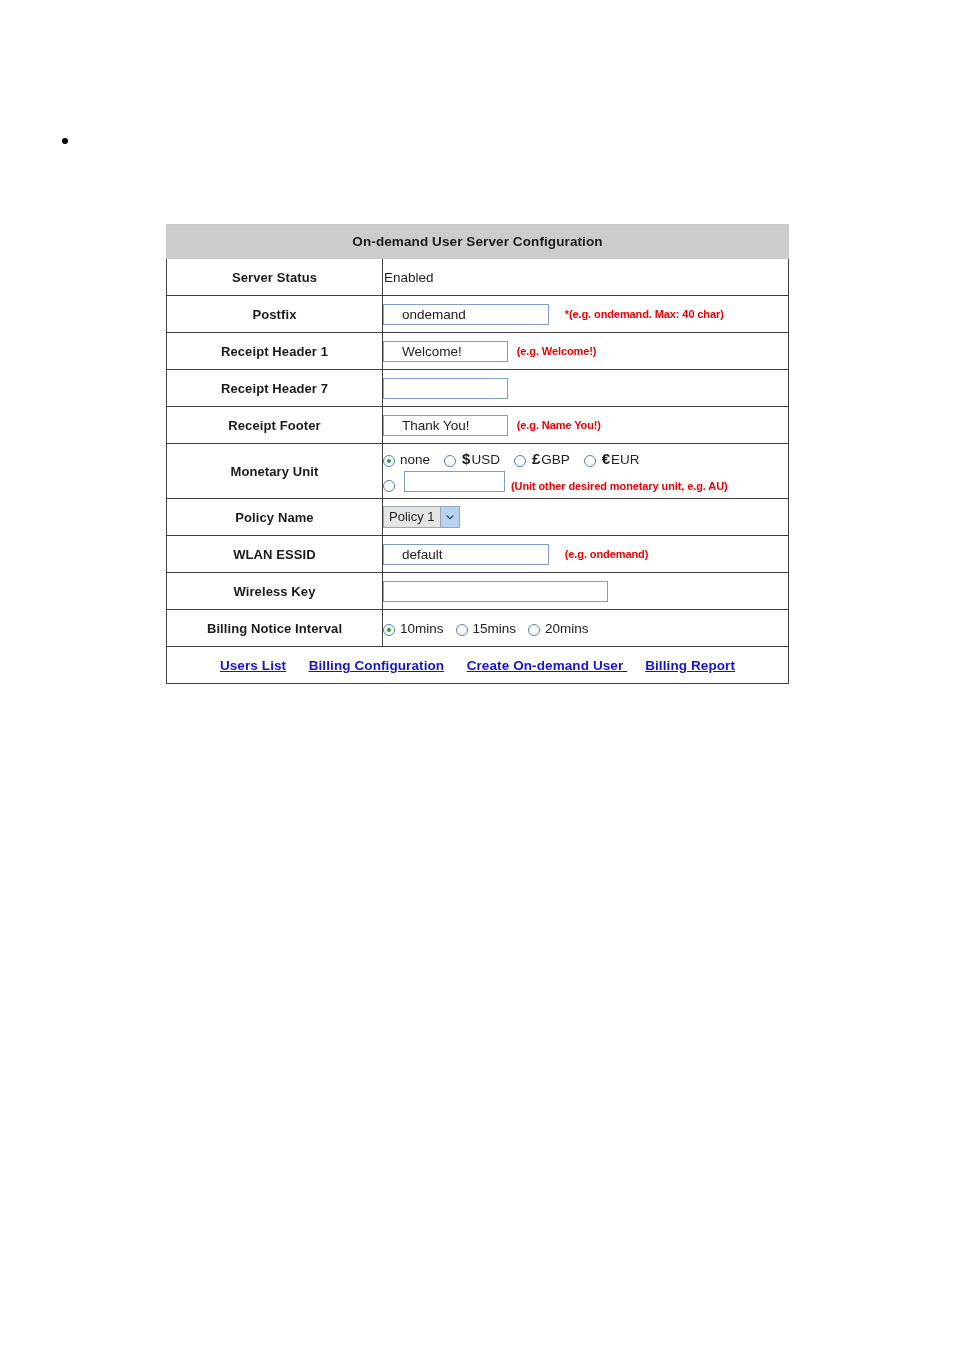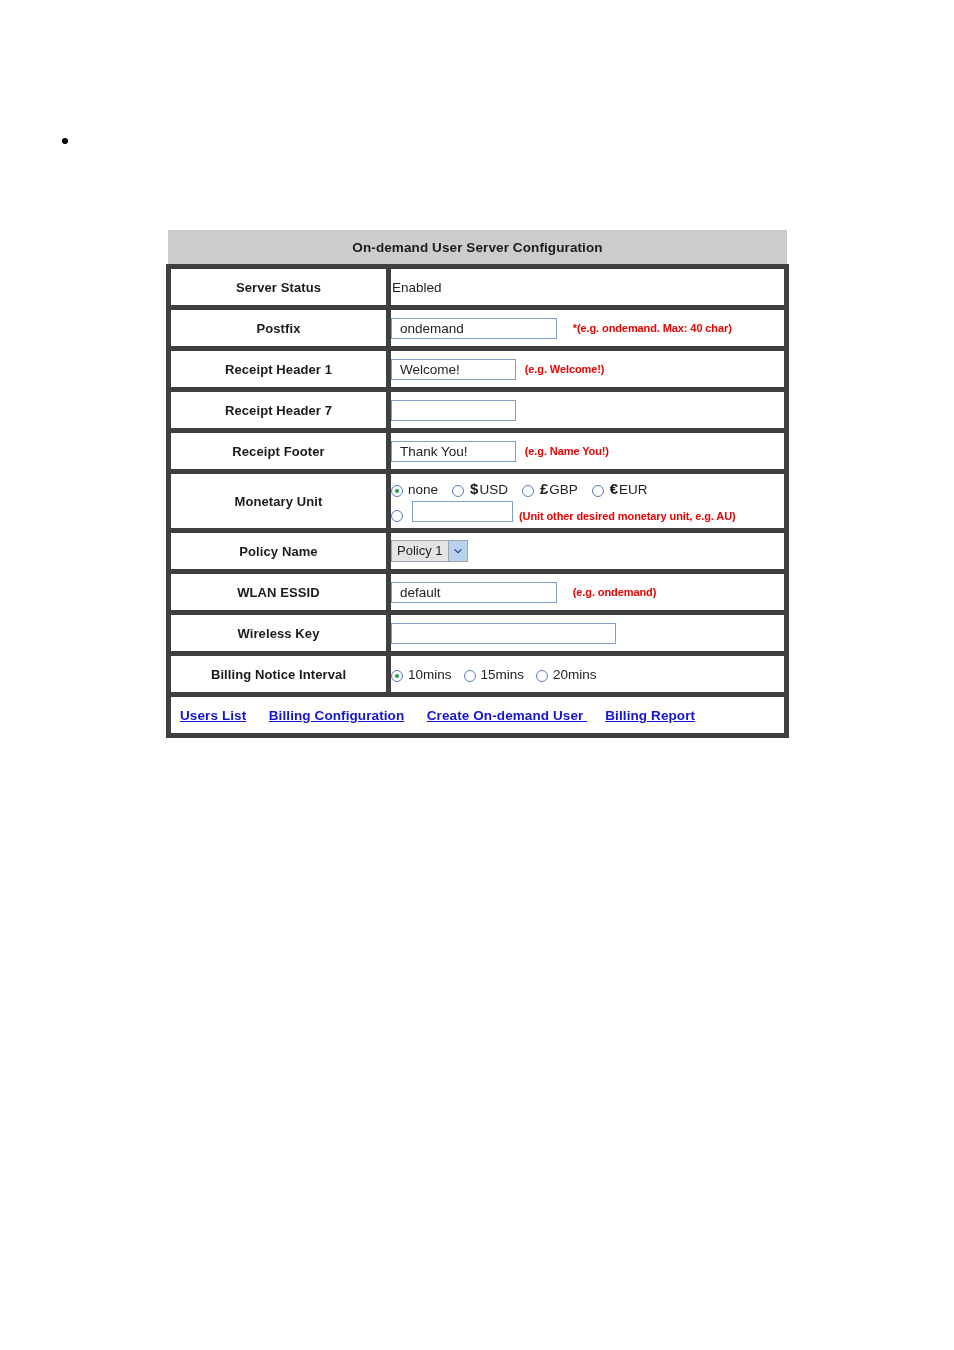--- a/index.html
+++ b/index.html
@@ -30,28 +30,28 @@
     background: #000000;
     border-radius: 50%;
     display: inline-block;
     vertical-align: middle;
   }
 
   
   .config-table {
     position: absolute;
     left: 166px;
-    top: 230px;
+    top: 224px;
     width: 623px;
     border-collapse: collapse;
     border: 1px solid #c9c9c9;
     background: #ffffff;
   }
   .config-table td {
-    border: 5px solid #404040;
+    border: 1px solid #404040;
     padding: 0;
     vertical-align: middle;
   }
 
   .table-title {
     background: #cccccc;
     text-align: center;
     font-weight: bold;
     font-size: 13.5px;
     color: #1b1b1b;
@@ -87,21 +87,21 @@
 
   
   .txt {
     border: 1px solid #7e9fc6;
     background: #ffffff;
     height: 21px;
     line-height: 21px;
     font-family: "Liberation Sans", sans-serif;
     font-size: 13.5px;
     color: #222222;
-    padding: 0 8px;
+    padding: 0 18px;
     box-sizing: border-box;
     vertical-align: middle;
     outline: none;
   }
   .w-postfix  { width: 166px; }
   .w-receipt  { width: 125px; }
   .w-essid    { width: 166px; }
   .w-wkey     { width: 225px; }
   .w-remark   { width: 152px; }
   .w-currency { width: 101px; }
@@ -194,20 +194,21 @@
     background: #b9d2ee;
     border-left: 1px solid #9aa6b4;
     display: flex;
     align-items: center;
     justify-content: center;
   }
   .select-arrow svg { display: block; }
 
   
   .links-cell {
+    text-align: center;
     height: 36px;
     padding: 0;
   }
   .links-cell a {
     color: #1414d2;
     font-weight: bold;
     font-size: 13.5px;
     text-decoration: underline;
     margin: 0 9px;
     letter-spacing: 0.1px;

